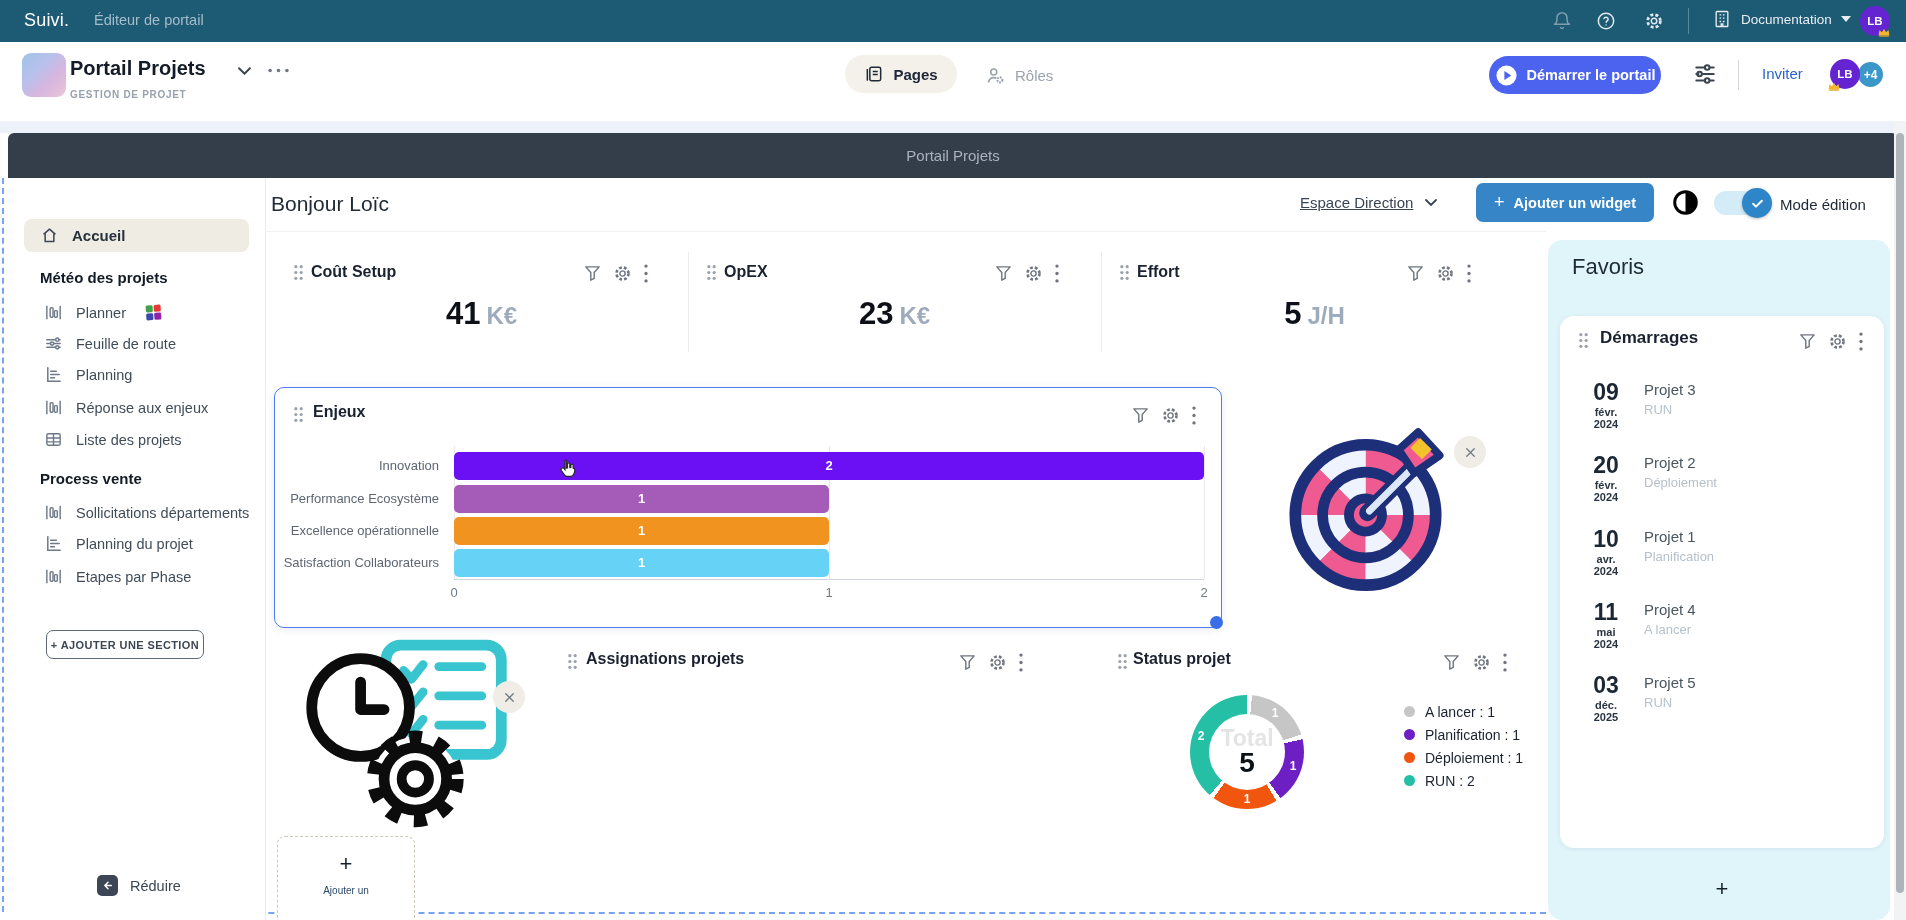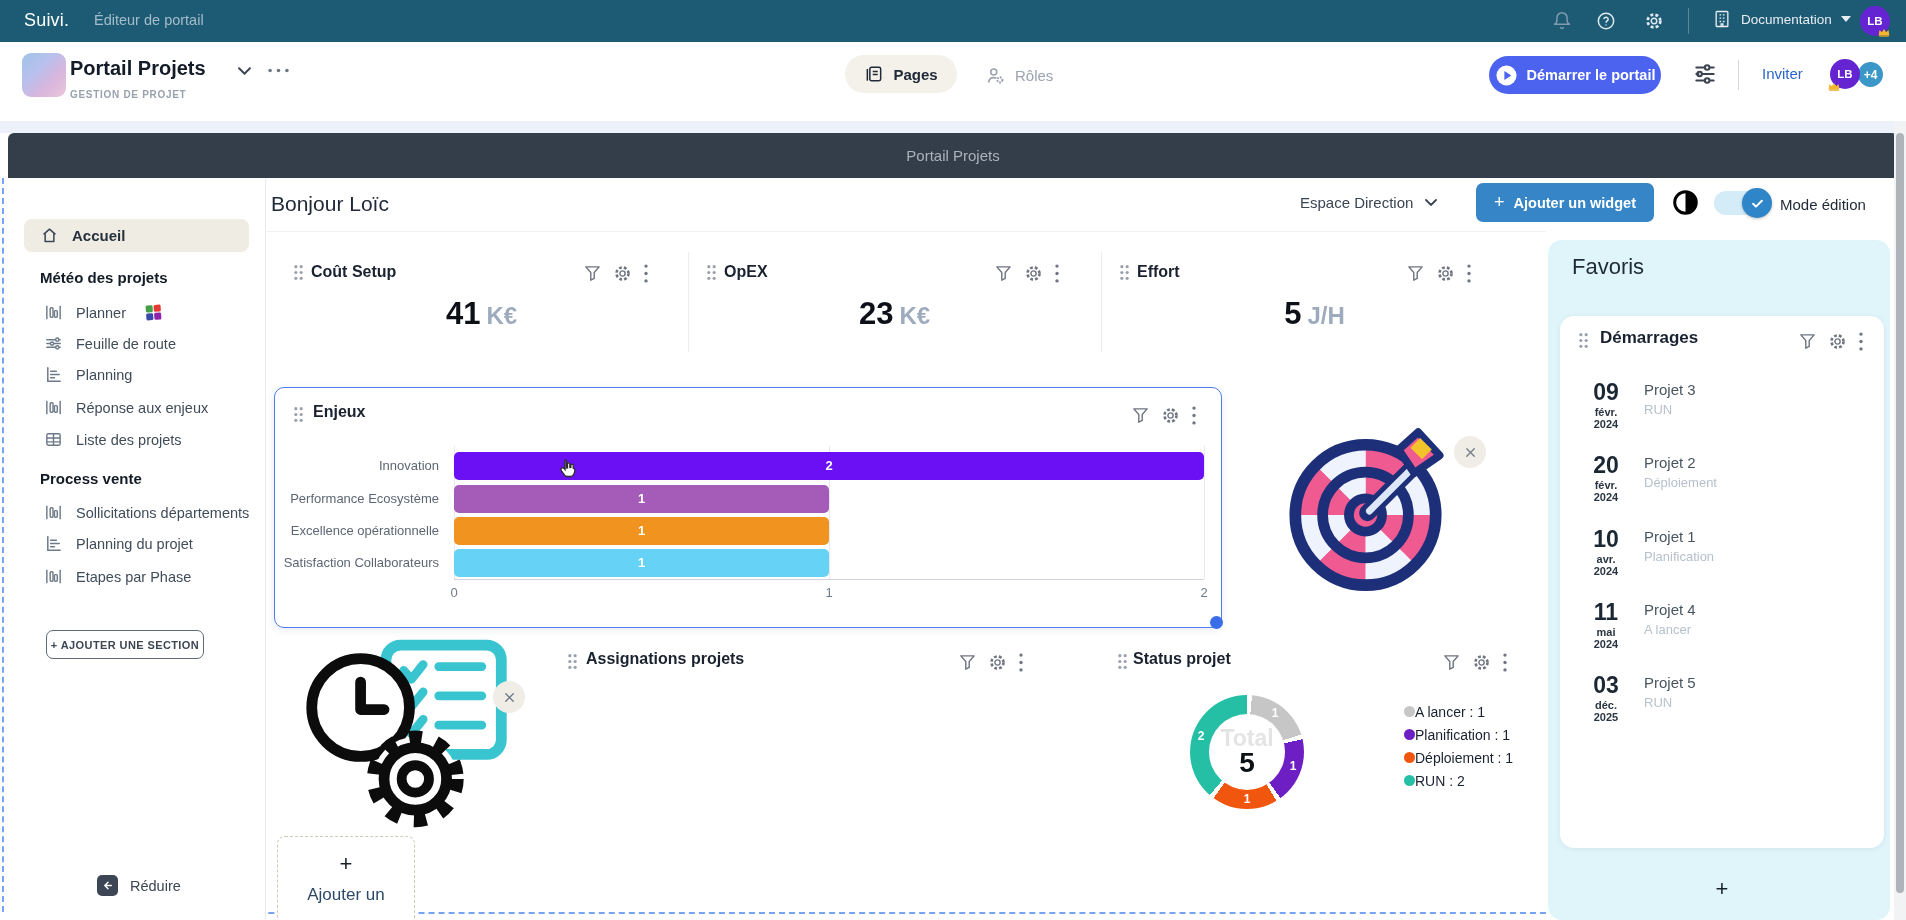--- a/index.html
+++ b/index.html
@@ -68,21 +68,21 @@
   .rs-dot{width:13px;height:13px;border-radius:50%;background:#3a6de8;cursor:nwse-resize;}
   .closer{width:32px;height:32px;border-radius:50%;background:#efede6;color:#6f7a85;
      display:flex;align-items:center;justify-content:center;cursor:pointer;}
   .closer svg{width:15px;height:15px;}
   .donut{width:114px;height:114px;border-radius:50%;}
   .donut-hole{left:19px;top:19px;width:76px;height:76px;border-radius:50%;background:#fff;
      display:flex;flex-direction:column;align-items:center;justify-content:center;}
   .d-total{font-size:23px;font-weight:700;color:#e4e4e4;line-height:22px;}
   .d-count{font-size:28px;font-weight:700;color:#0c1116;line-height:28px;}
   .dlabel{width:16px;text-align:center;font-size:12px;font-weight:700;color:#fff;}
-  .legend-row{display:flex;align-items:center;height:23px;font-size:14px;color:#1a2230;}
+  .legend-row{display:flex;align-items:center;gap:10px;height:23px;font-size:14px;color:#1a2230;}
   .legend-dot{width:11px;height:11px;border-radius:50%;flex:none;}
   .add-tile{left:277px;top:836px;width:138px;height:90px;border:1.5px dashed #cfc9bc;border-radius:8px;
      box-sizing:border-box;text-align:center;cursor:pointer;background:#fff;}
   
   .favpanel{left:1548px;top:240px;width:342px;height:680px;background:#e0f5fa;border-radius:14px;}
   .favheading{left:24px;top:14px;font-size:22px;font-weight:500;color:#1f2a37;}
   .demcard{left:12px;top:76px;width:324px;height:532px;background:#fff;border-radius:14px;
      box-shadow:0 1px 5px rgba(20,40,80,.08);}
   .fav-day{left:24px;width:44px;text-align:center;font-size:23px;font-weight:700;color:#1c2734;line-height:24px;}
   .fav-my{left:24px;width:44px;text-align:center;font-size:11px;font-weight:700;color:#2a3543;line-height:12px;}
@@ -334,21 +334,21 @@
           </span>
       </span>
       <span style="font-size:14.5px;color:#3c4654;">Réduire</span>
     </div>
   </div>
 
   <span class="abs" style="left:271px;top:192px;font-size:21px;font-weight:500;color:#212b38;">Bonjour Loïc</span>
   <div class="abs" style="left:265px;top:231px;width:1281px;height:0;border-top:1px solid #f0f1f3;"></div>
 
   <div class="abs" style="left:1300px;top:194px;display:flex;align-items:center;gap:12px;cursor:pointer;">
-    <span style="font-size:15px;color:#3a4554;">Espace Direction</span>
+    <span style="font-size:15px;color:#3a4554;text-decoration:underline;">Espace Direction</span>
     <span class="ic" style="width:12px;height:7px;color:#3a4554;">
         <svg viewBox="0 0 12 7" fill="none" stroke="currentColor" stroke-width="1.8" stroke-linecap="round">
           <path d="M1 1l5 5 5-5"></path>
         </svg>
       </span>
   </div>
 
   <div class="abs" style="left:1476px;top:183px;width:178px;height:39px;background:#3585c7;border-radius:7px;display:flex;align-items:center;justify-content:center;gap:9px;color:#fff;cursor:pointer;">
     <span style="font-size:18px;font-weight:400;">+</span>
     <span style="font-size:14.5px;font-weight:600;">Ajouter un widget</span>
@@ -687,21 +687,21 @@
       </div>
       <div class="legend-row">
         <span class="legend-dot" style="background: rgb(36, 191, 165);"></span>
         <span>RUN : 2</span>
       </div>
     </div>
   </div>
 
   <div class="abs add-tile">
     <div style="margin-top:14px;font-size:22px;font-weight:400;color:#16202c;">+</div>
-    <div style="margin-top:8px;font-size:17px;color:#2c4a68;">Ajouter un</div>
+    <div style="margin-top:8px;font-size:10px;color:#2c4a68;">Ajouter un</div>
   </div>
 
   <div class="abs favpanel">
     <span class="abs favheading">Favoris</span>
 
     <div class="abs demcard">
       <span class="abs ic whandle" style="left:18px;top:16px;">
           <svg viewBox="0 0 10 16" fill="currentColor">
             <circle cx="2.5" cy="2.5" r="1.5"></circle>
             <circle cx="7.5" cy="2.5" r="1.5"></circle>

